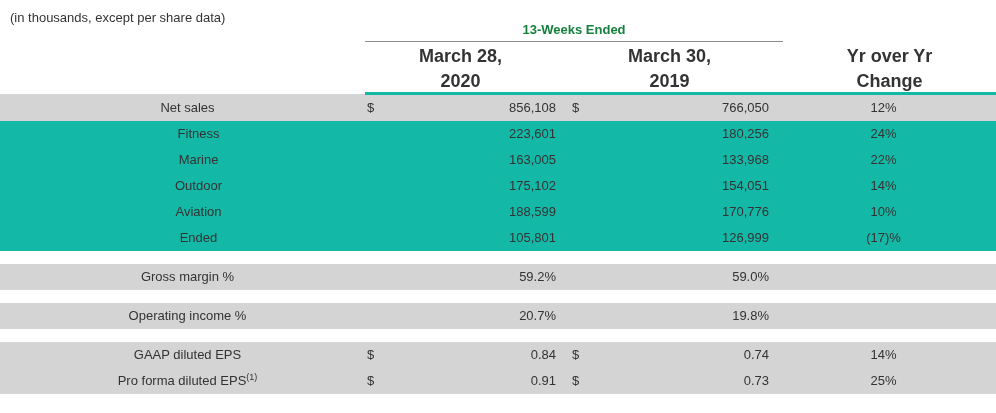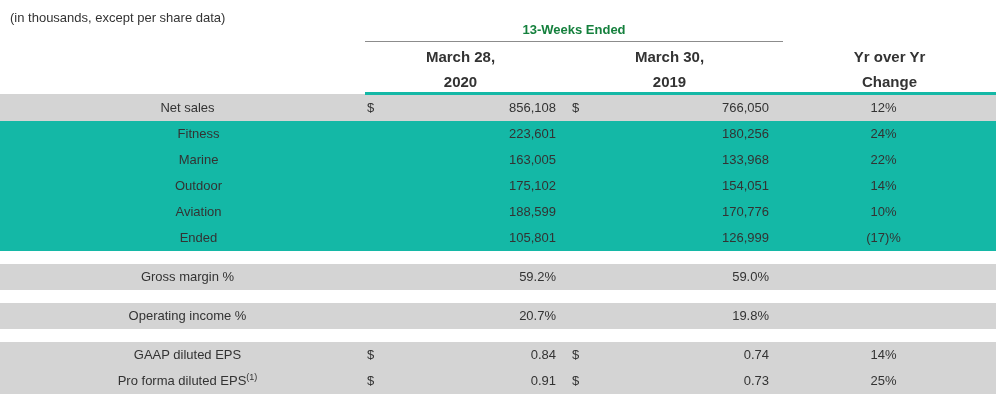--- a/index.html
+++ b/index.html
@@ -50,21 +50,21 @@
     text-align: center;
     font-weight: bold;
     font-size: 13px;
     color: #15803d;
     padding: 22px 0 4px 0;
     border-bottom: 1px solid #8c8c8c;
   }
   .colhdr {
     text-align: center;
     font-weight: bold;
-    font-size: 15px;
+    font-size: 18px;
     color: #333;
     padding: 6px 0 2px 0;
     line-height: 17px;
   }
   .colhdr.under {
     border-bottom: 3px solid #14b8a6;
     padding-bottom: 2px;
   }
   .pad-r {
     padding-right: 14px;

